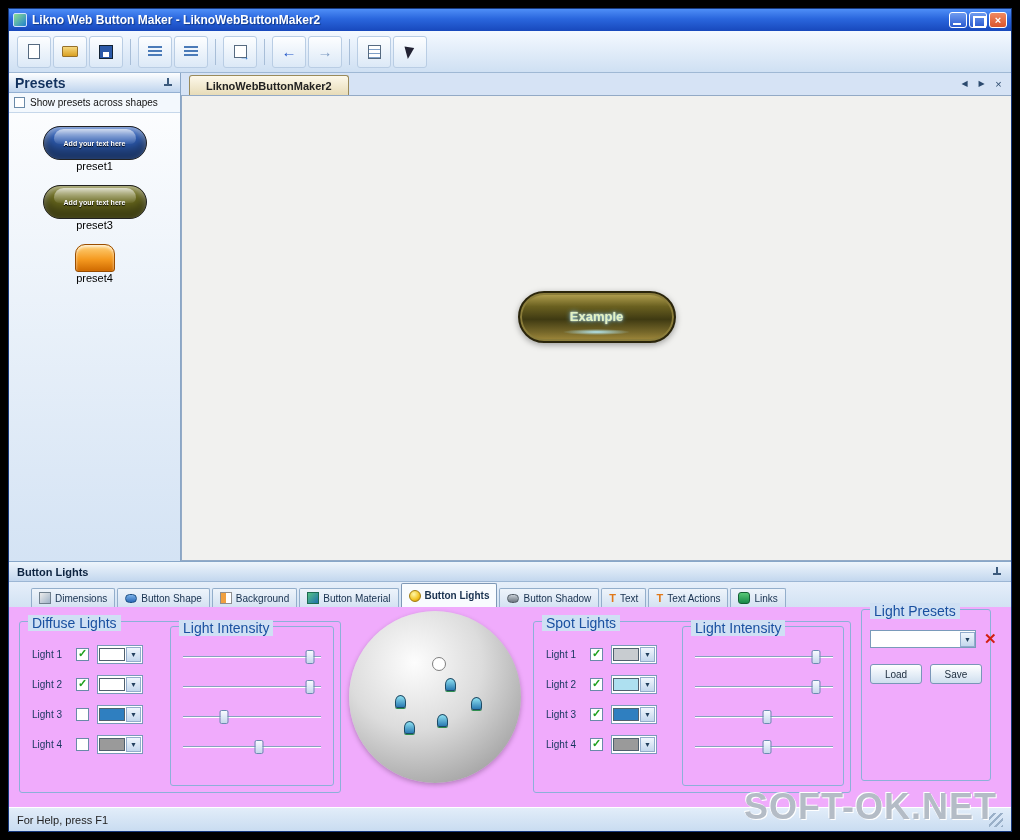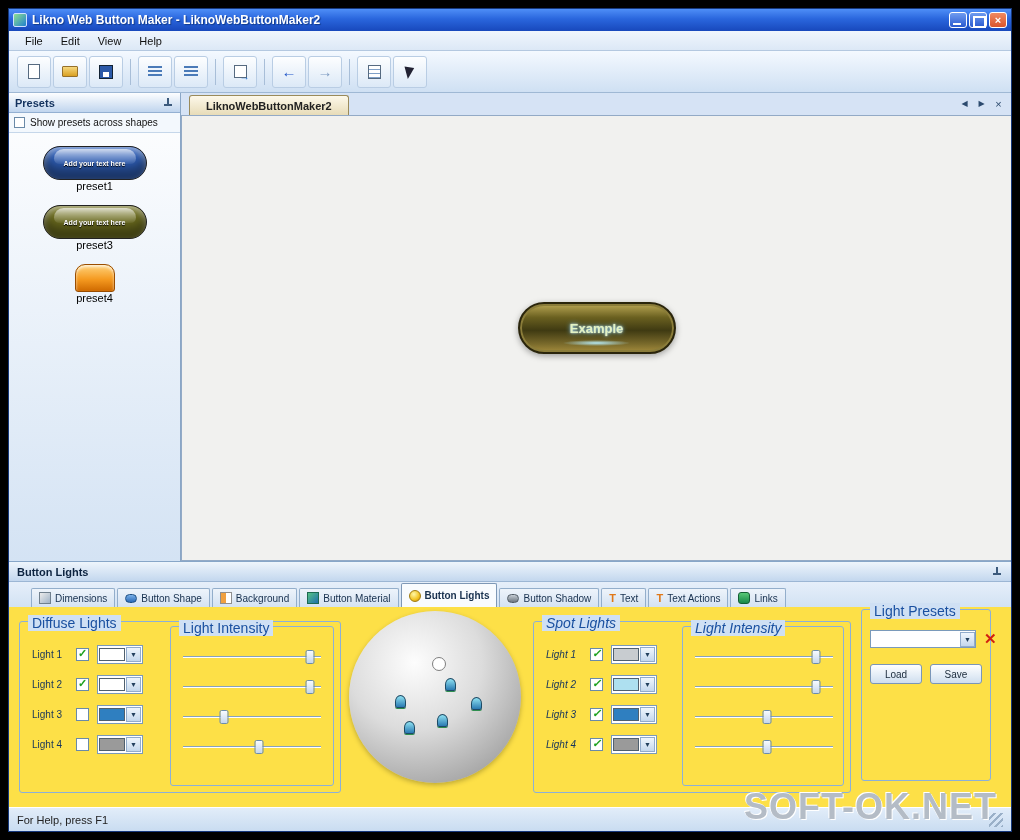--- a/index.html
+++ b/index.html
@@ -47,21 +47,21 @@
               background-image:repeating-linear-gradient(180deg,transparent 0 3px,#7fa0c8 3px 4px); }
   .ic-pointer { width:0; height:0; border-left:9px solid #223; border-top:4px solid transparent;
                 border-bottom:9px solid transparent; transform:rotate(-15deg); }
 
   
   .body-row { flex:1 1 auto; display:flex; min-height:0; }
 
   .presets-panel { width:172px; flex:0 0 172px; display:flex; flex-direction:column;
                    background:linear-gradient(180deg,#ffffff,#d4e3f4); border-right:1px solid #8aa6c6; }
   .panel-header { height:20px; flex:0 0 20px; display:flex; align-items:center; justify-content:space-between;
-                  padding:0 6px; font-size:11px; font-weight:bold; color:#13325e;
+                  padding:0 6px; font-size:14px; font-weight:bold; color:#13325e;
                   background:linear-gradient(180deg,#fdfeff,#c0d5ee); border-bottom:1px solid #93b0d2; }
   .pin { position:relative; width:12px; height:12px; }
   .pin::before { content:""; position:absolute; left:5px; top:1px; width:2px; height:6px; background:#3c5a7c; }
   .pin::after  { content:""; position:absolute; left:2px; top:7px; width:8px; height:2px; background:#3c5a7c; }
   .presets-check { display:flex; align-items:center; gap:5px; font-size:10px; color:#111;
                    padding:4px 5px; background:#f3f8fd; border-bottom:1px solid #c6d7ea; }
   .checkbox { width:11px; height:11px; background:#fff; border:1px solid #6a8aa8; }
   .preset-item { display:flex; flex-direction:column; align-items:center; margin-top:13px; }
   .preset-pill { width:104px; height:34px; border-radius:17px; position:relative; display:flex;
                  align-items:center; justify-content:center; border:1px solid #222;
@@ -86,21 +86,21 @@
   .example-btn { position:absolute; left:calc(50% - 79px); top:42%; width:158px; height:52px;
             border-radius:26px; border:2px solid #2a250c; display:flex; align-items:center; justify-content:center;
             background:linear-gradient(180deg,#b9a654 0%,#6a6020 28%,#3f3a12 55%,#77682a 82%,#a38b3c 100%);
             box-shadow:inset 0 0 0 2px #8a7c3a, 0 2px 6px rgba(0,0,0,.35); }
   .example-btn::after { content:""; position:absolute; left:28%; right:28%; bottom:6px; height:6px; border-radius:50%;
             background:radial-gradient(ellipse, rgba(185,240,255,.95), rgba(185,240,255,0) 72%); }
   .example-text { font-size:13px; font-weight:bold; color:#e3f2c2; text-shadow:0 0 5px #6fc0e8, 0 0 2px #fff; }
 
   
   .bottom-panel { height:246px; flex:0 0 246px; display:flex; flex-direction:column;
-                  border-top:1px solid #87a6c8; background:#fde047; }
+                  border-top:1px solid #87a6c8; background:#f0abfc; }
   .bp-header { height:20px; flex:0 0 20px; display:flex; align-items:center; justify-content:space-between;
                padding:0 8px; font-size:11px; font-weight:bold; color:#0c2340;
                background:linear-gradient(180deg,#eef5fc,#c3d7ee); border-bottom:1px solid #9cb6d4; }
   .bp-tabs { height:25px; flex:0 0 25px; display:flex; align-items:flex-end; gap:2px; padding-left:22px;
              background:linear-gradient(180deg,#e6effa,#d2e2f3); }
   .bp-tab { height:19px; display:flex; align-items:center; gap:4px; padding:0 7px; font-size:10px; color:#17304e;
             background:linear-gradient(180deg,#eef4fb,#d4e2f2); border:1px solid #93aecb; border-bottom:none;
             border-radius:2px 2px 0 0; white-space:nowrap; }
   .bp-tab.active { height:24px; background:#f8fbfe; font-weight:bold; border-color:#7e98b6; }
   .ti { width:12px; height:12px; display:inline-block; flex:0 0 auto; }
@@ -162,26 +162,20 @@
   <div class="titlebar">
     <span class="app-icon"></span>
     <span class="title-text">Likno Web Button Maker - LiknoWebButtonMaker2</span>
     <span class="winbtns">
       <span class="winbtn min"></span>
       <span class="winbtn max"></span>
       <span class="winbtn close">×</span>
     </span>
   </div>
 
-  <div class="menubar">
-    <span class="menu-item">File</span>
-    <span class="menu-item">Edit</span>
-    <span class="menu-item">View</span>
-    <span class="menu-item">Help</span>
-  </div>
 
   <div class="toolbar">
     <span class="tbtn">
           <span class="ic-new"></span>
         </span>
     <span class="tbtn">
           <span class="ic-open"></span>
         </span>
     <span class="tbtn">
           <span class="ic-save"></span>
@@ -368,21 +362,21 @@
 
       <div class="sphere">
         <span class="sel-light" style="left:48%; top:27%;"></span>
         <span class="lamp" style="left:56%; top:39%;"></span>
         <span class="lamp" style="left:27%; top:49%;"></span>
         <span class="lamp" style="left:32%; top:64%;"></span>
         <span class="lamp" style="left:51%; top:60%;"></span>
         <span class="lamp" style="left:71%; top:50%;"></span>
       </div>
 
-      <div class="gbox" style="left:524px; top:14px; width:318px; height:172px;font-style:italic;">
+      <div class="gbox" style="left:524px; top:14px; width:318px; height:172px;">
         <span class="gtitle">Spot Lights</span>
 
         <div class="lightrow" style="top:22px;">
           <span class="lr-label">Light 1</span>
           <span class="cb checked"></span>
           <span class="colorcombo">
             <span class="swatch" style="background: rgb(200, 204, 208);"></span>
             <span class="combo-arrow">▼</span>
           </span>
         </div>

